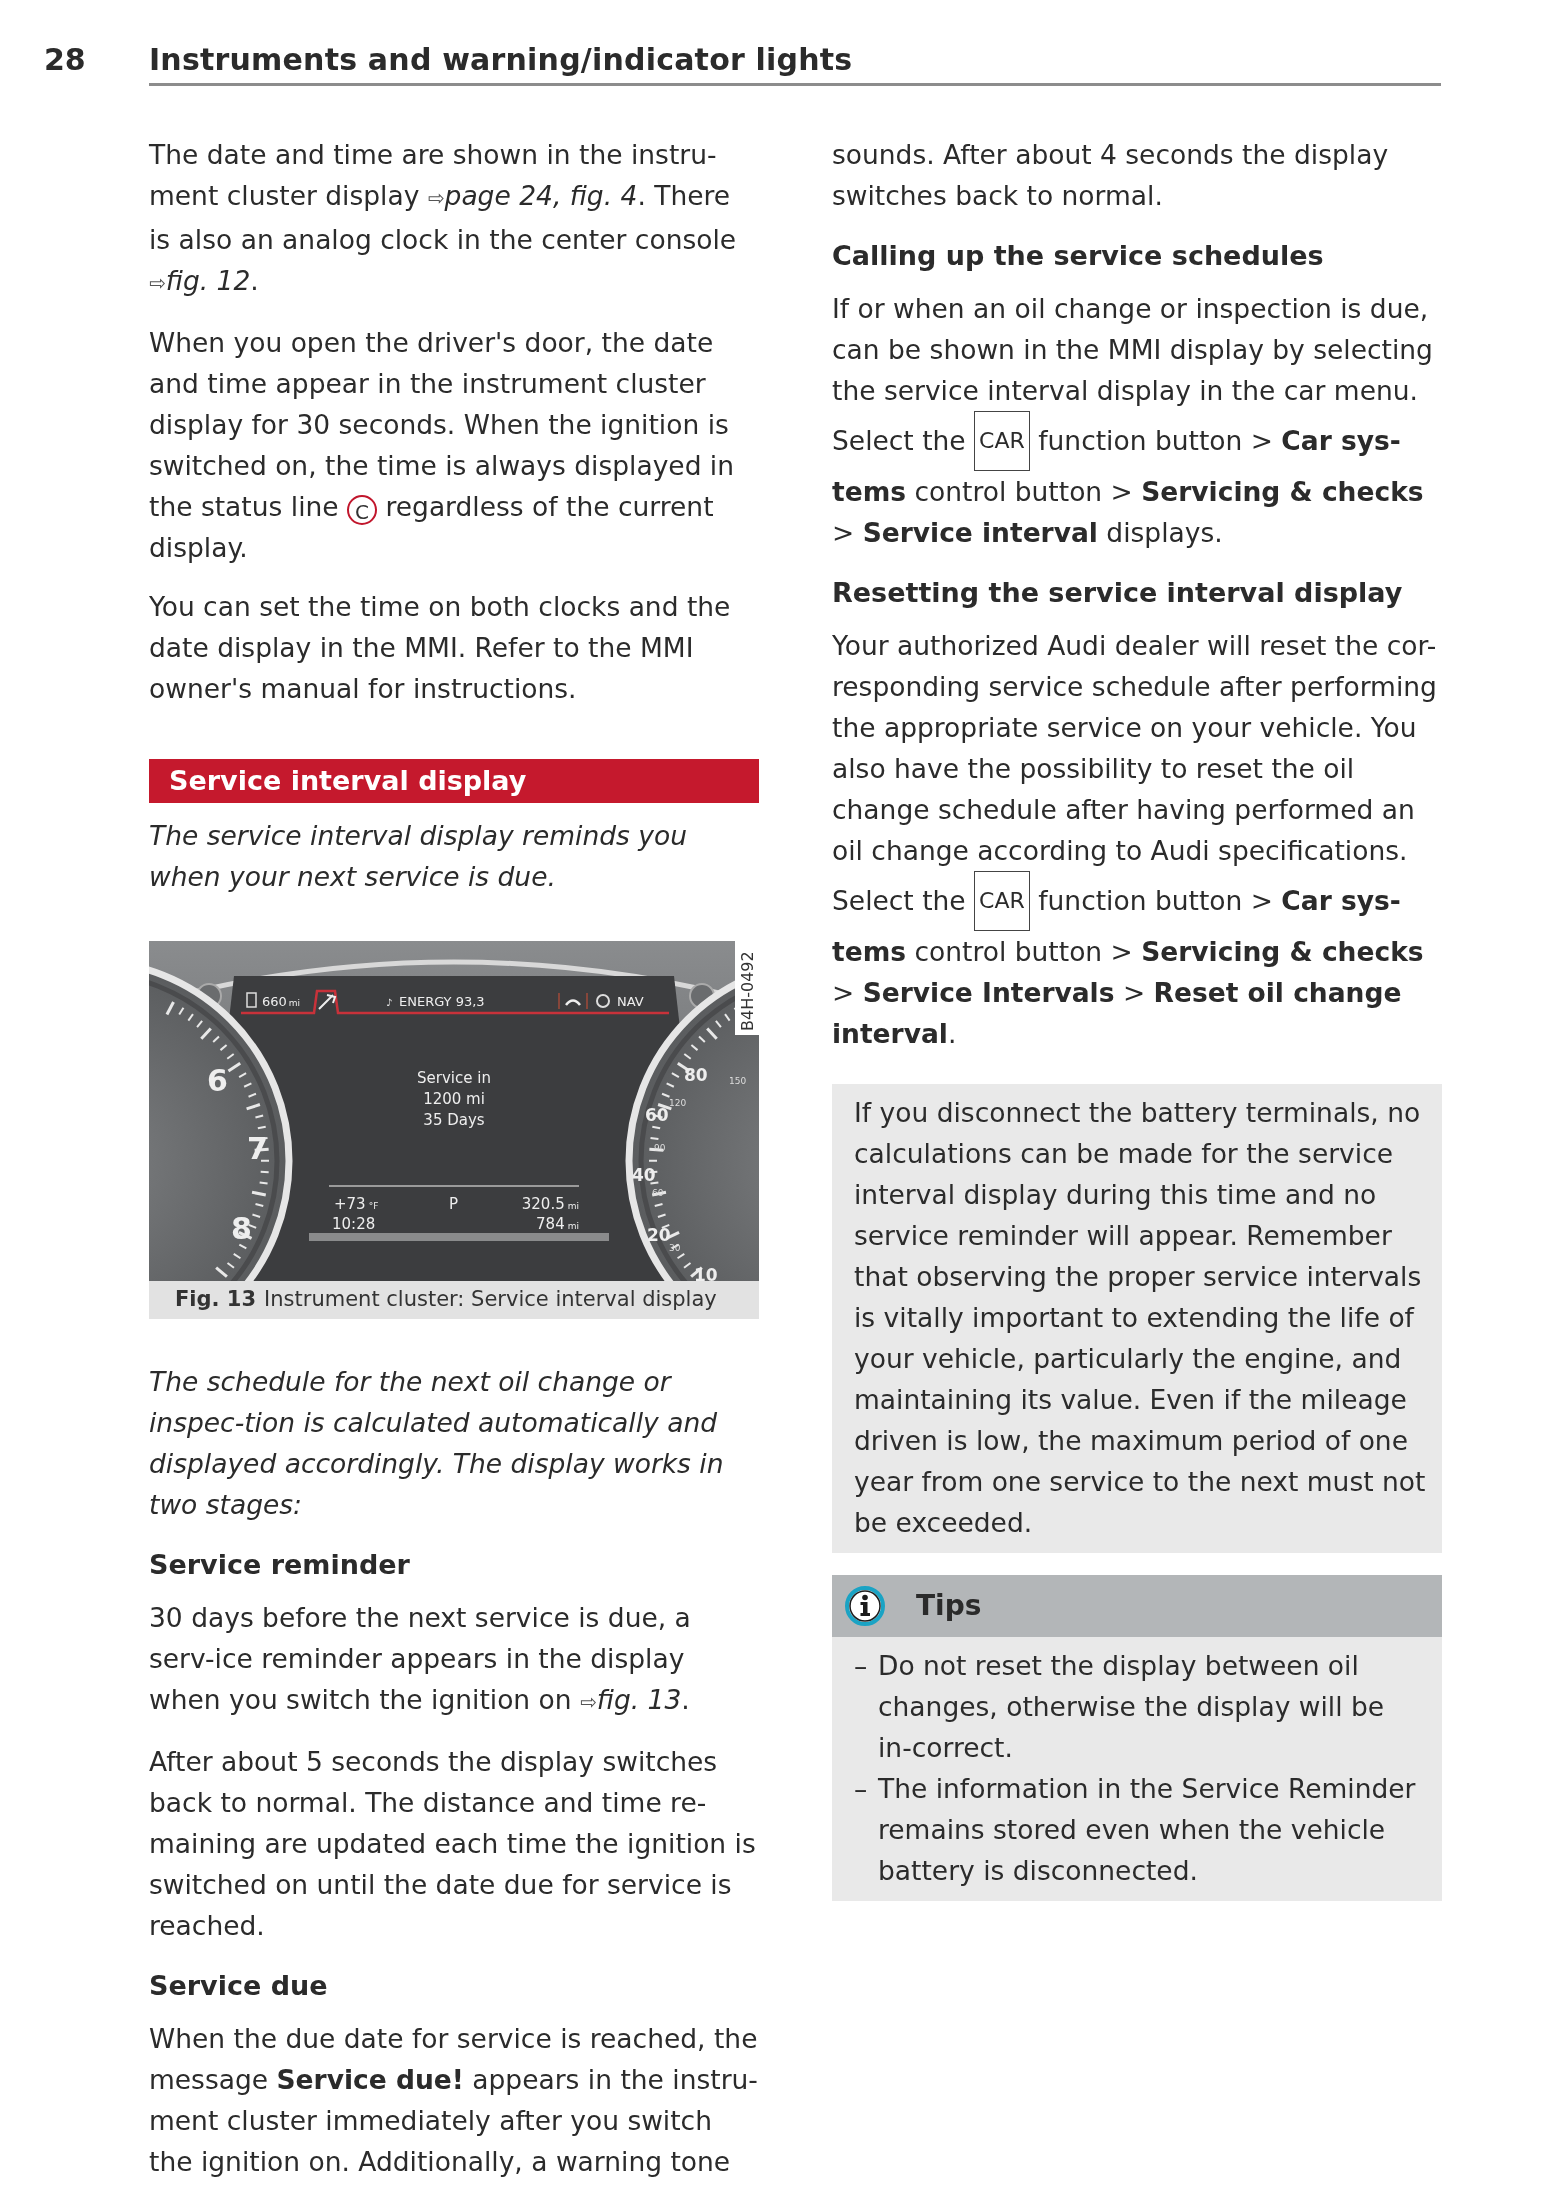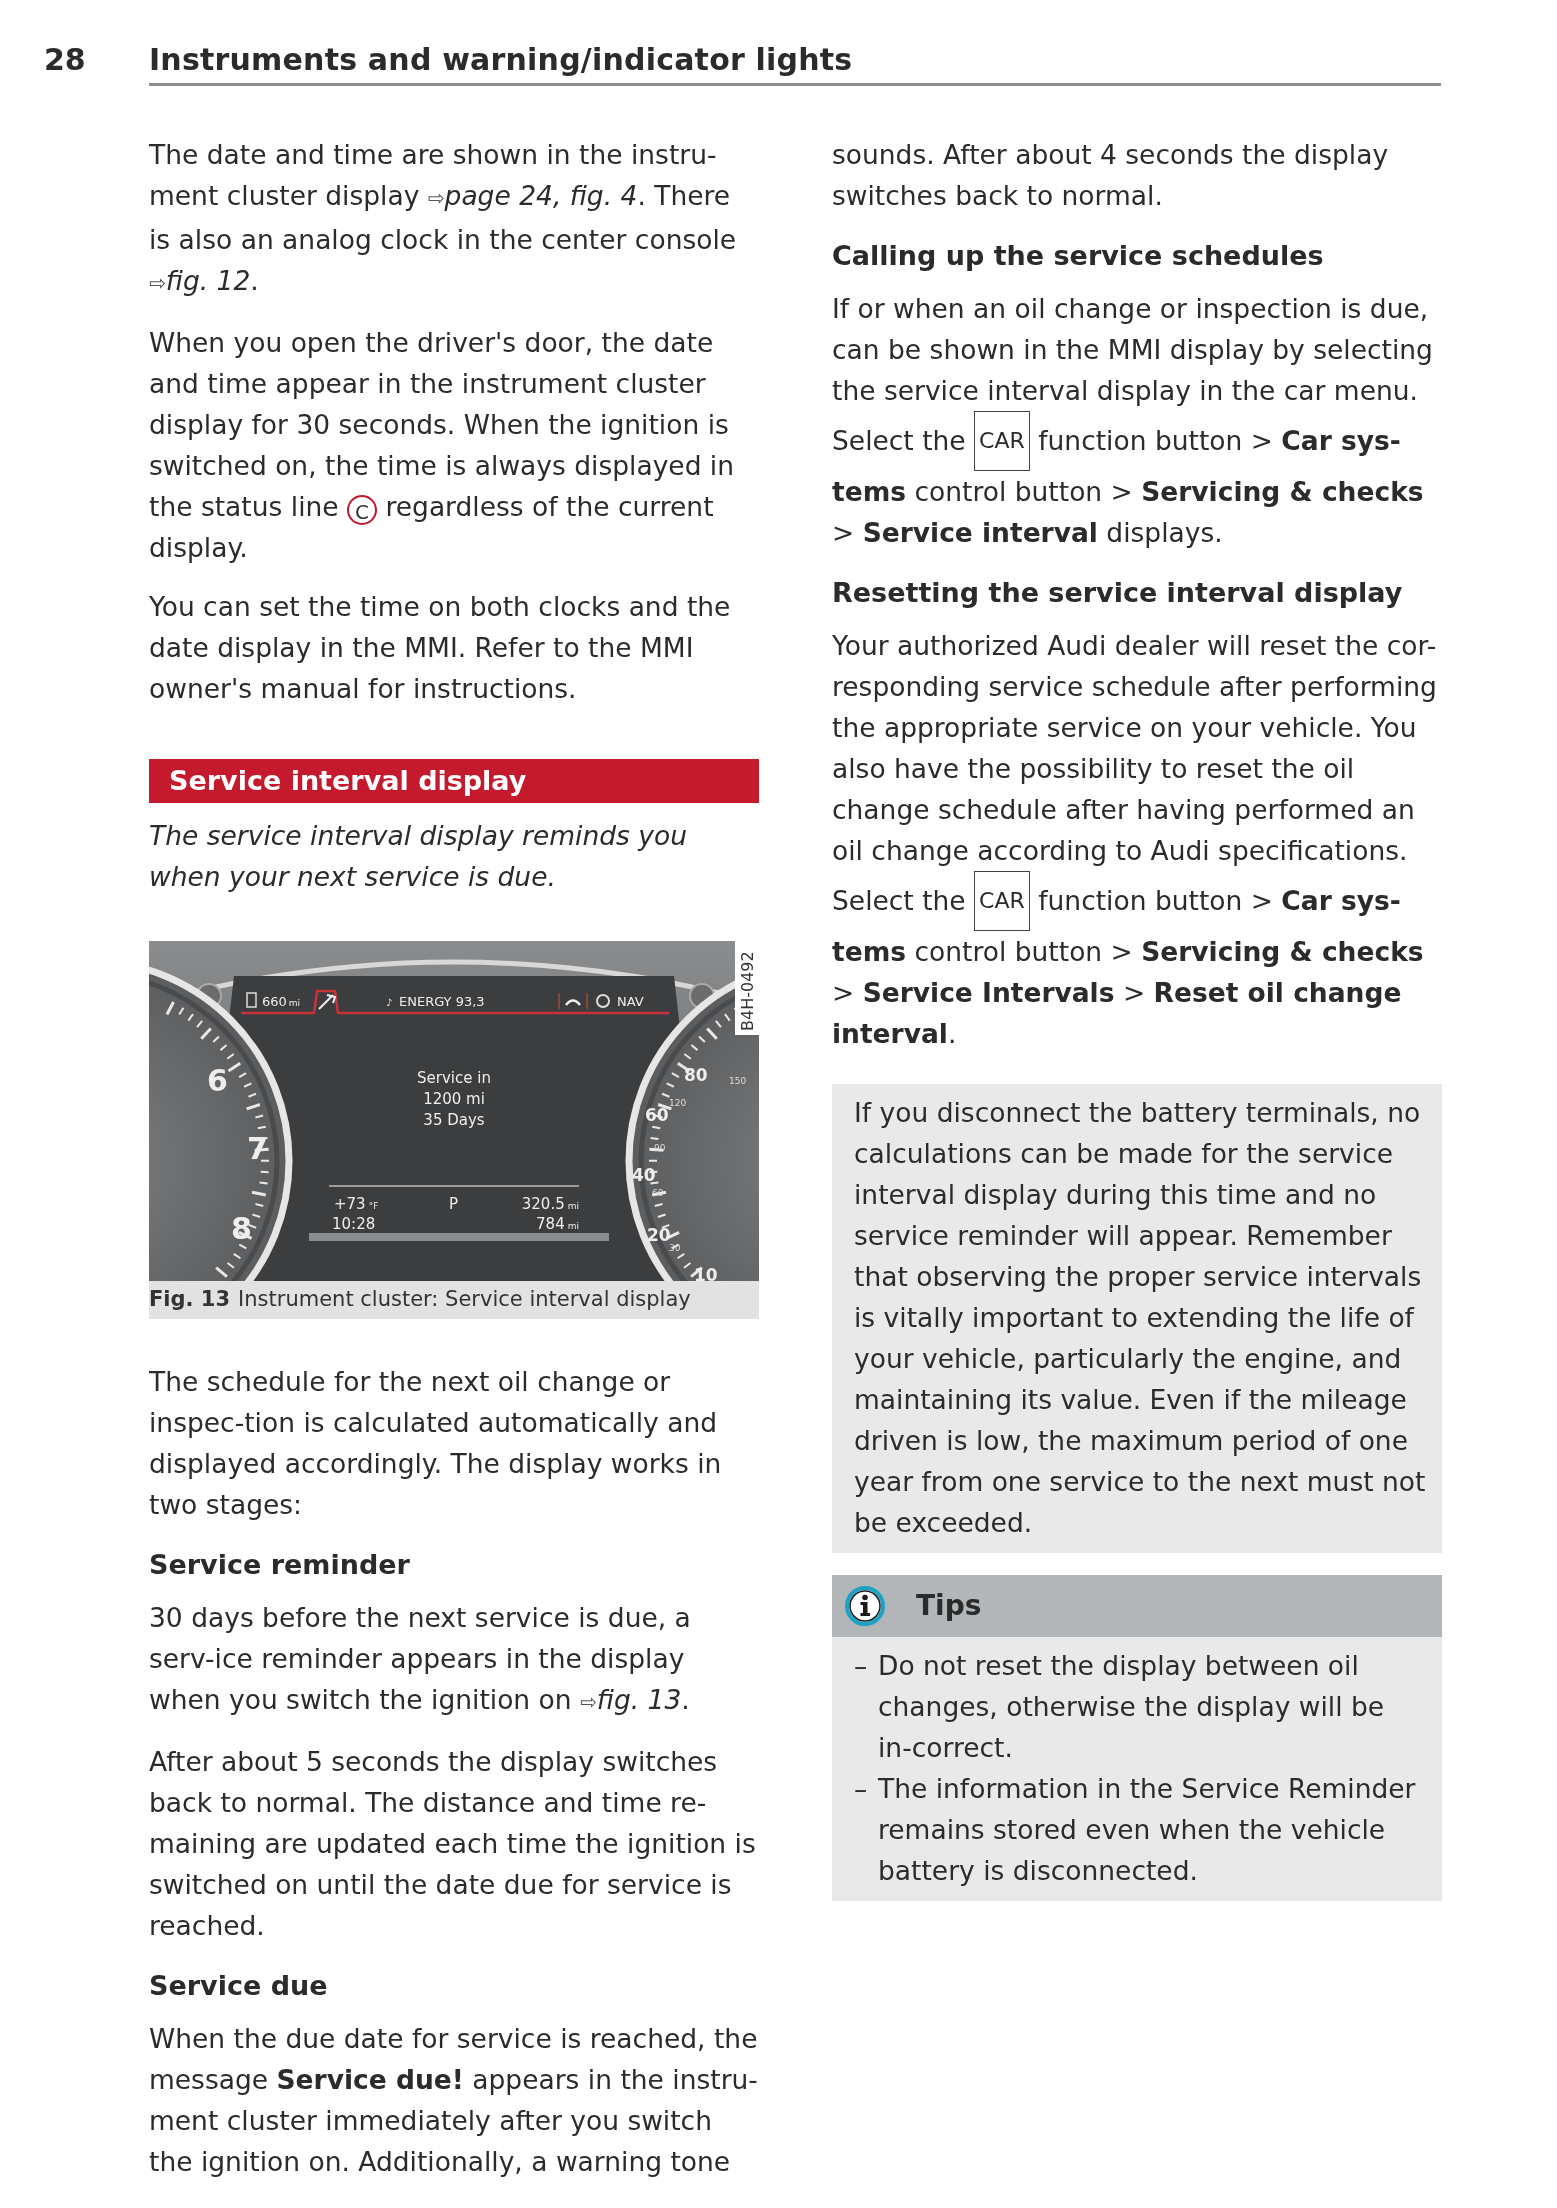--- a/index.html
+++ b/index.html
@@ -25,21 +25,21 @@
 
   .section-bar { background: #c5192d; color: #fff; font-weight: bold; font-size: 27px; height: 44px; line-height: 44px;
                  padding-left: 20px; margin-top: 50px; }
   .section-intro { font-style: italic; margin-top: 12px; }
   h3 { margin: 0; font-size: 27px; font-weight: bold; line-height: 40px; color: #2b2b2b; }
   .h3-gap-top { margin-top: 20px; }
   .h3-gap-bottom { margin-bottom: 12px; }
 
   .figure { width: 610px; margin-top: 44px; background: #e2e2e2; }
   .figure svg { display: block; }
-  .fig-caption { font-size: 21px; line-height: 36px; height: 38px; padding-left: 0; color: #333; }
+  .fig-caption { font-size: 21px; line-height: 36px; height: 38px; padding-left: 26px; color: #333; }
   .fig-caption .b { margin-right: 8px; }
 
   .box { width: 610px; background: #e9e9e9; margin-top: 30px; }
   .box-head { background: #b3b6b8; height: 62px; position: relative; }
   .box-head .icon { position: absolute; left: 12px; top: 10px; width: 42px; height: 42px; }
   .box-title { position: absolute; left: 84px; top: 12px; font-size: 28px; font-weight: bold; line-height: 38px; color: #2b2b2b; }
   .box-body { padding: 8px 16px 10px 22px; }
   .box-body p { line-height: 41px; }
   .tip-item { position: relative; padding-left: 24px; }
   .tip-item .dash { position: absolute; left: 0; top: 0; }
@@ -200,21 +200,21 @@
       <text x="430" y="288" font-size="15" fill="#eee" text-anchor="end" font-family="DejaVu Sans, sans-serif"><tspan>784</tspan><tspan font-size="9" dx="3">mi</tspan></text>
 
       <rect x="586" y="0" width="24" height="94" fill="#ffffff"></rect>
       <text x="604" y="90" font-size="16" fill="#333" transform="rotate(-90 604 90)" font-family="DejaVu Sans, sans-serif">B4H-0492</text>
     </svg>
     <div class="fig-caption">
       <span class="b">Fig. 13</span><span>Instrument cluster: Service interval display</span>
     </div>
   </div>
 
-  <p style="margin-top:42px;" class="gap">The schedule for the next oil change or inspec-tion is calculated automatically and displayed accordingly. The display works in two stages:</p>
+  <p style="margin-top:42px;font-style:italic;" class="gap">The schedule for the next oil change or inspec-tion is calculated automatically and displayed accordingly. The display works in two stages:</p>
 
   <h3 class="h3-gap-top h3-gap-bottom">Service reminder</h3>
   <p class="gap">
     <span>30 days before the next service is due, a serv-ice reminder appears in the display when you switch the ignition on </span><span class="arrow">⇨</span><span class="em">fig. 13</span><span>.</span>
   </p>
   <p class="gap">After about 5 seconds the display switches back to normal. The distance and time re-maining are updated each time the ignition is switched on until the date due for service is reached.</p>
 
   <h3 class="h3-gap-top h3-gap-bottom">Service due</h3>
   <p>
     <span>When the due date for service is reached, the message </span><span class="b">Service due!</span><span> appears in the instru-ment cluster immediately after you switch the ignition on. Additionally, a warning tone</span>

